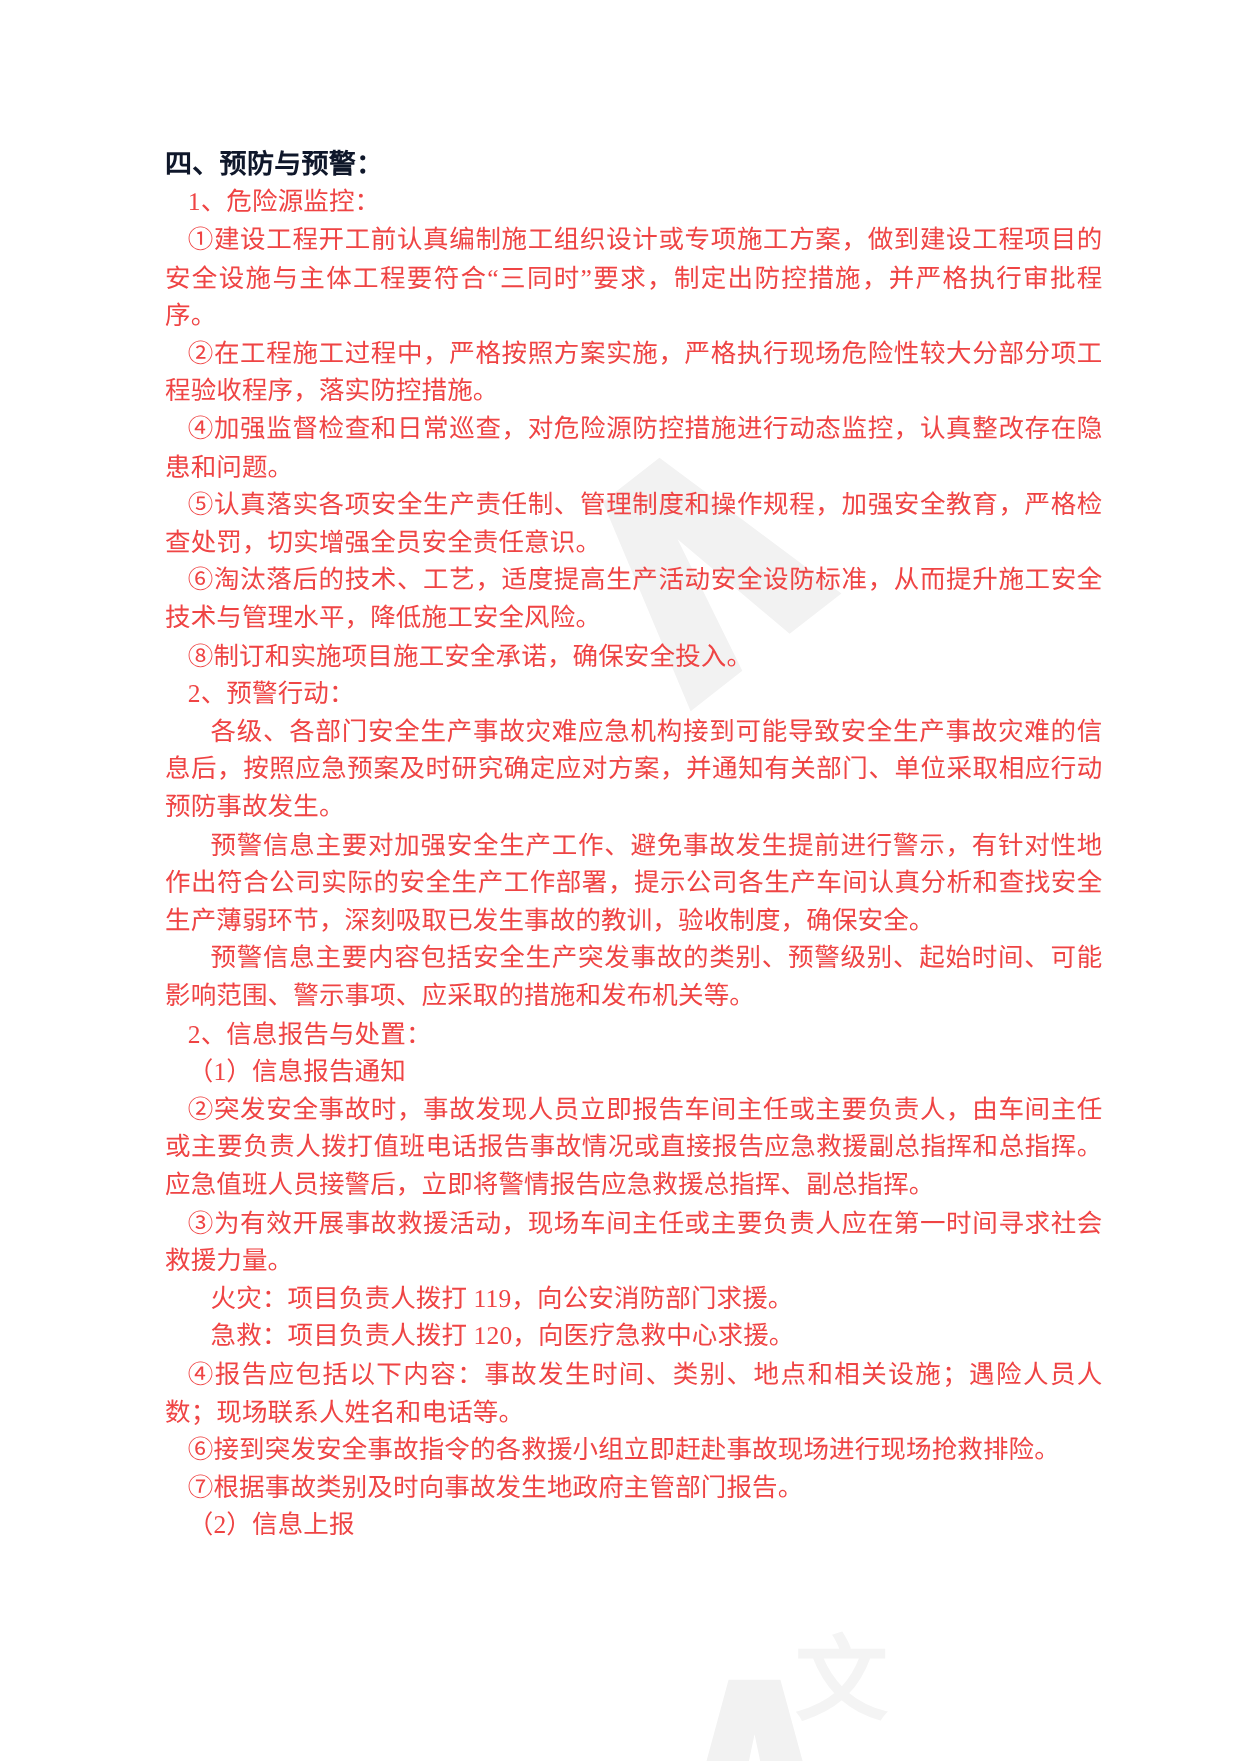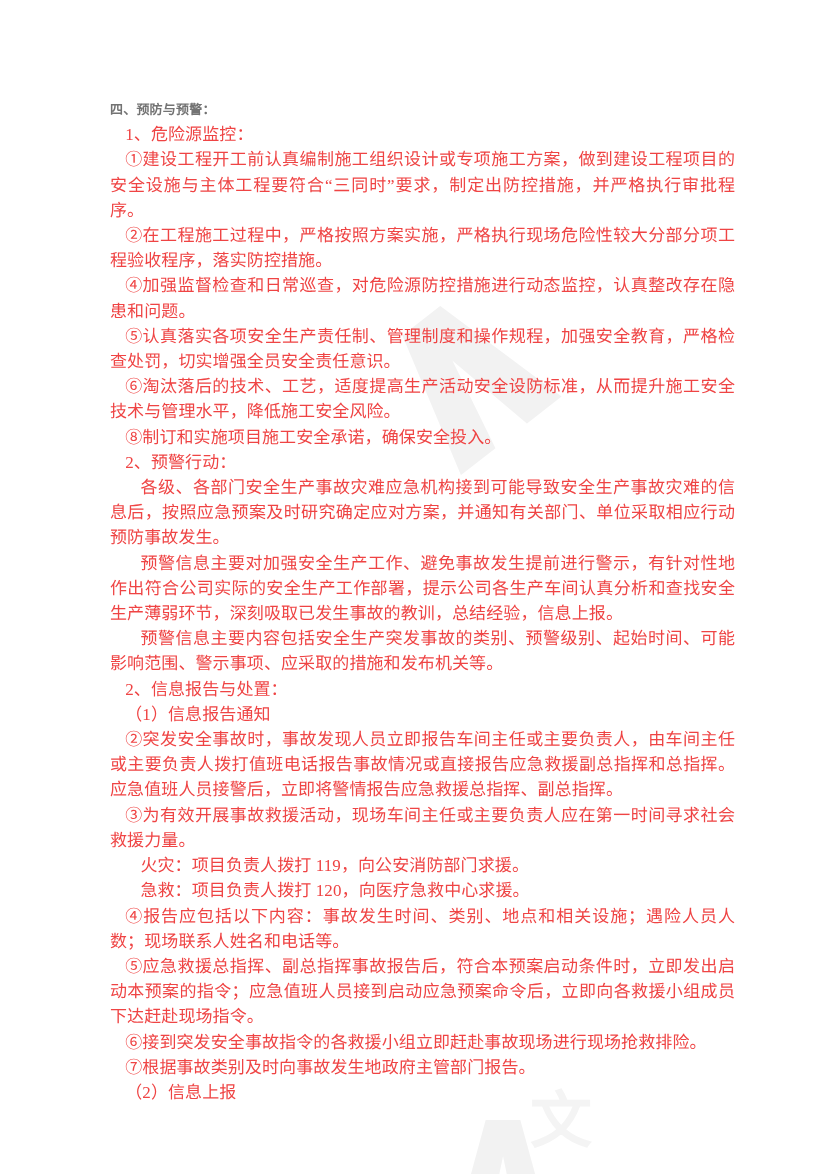--- a/index.html
+++ b/index.html
@@ -57,26 +57,26 @@
   }
 
   .content {
     position: relative;
     z-index: 2;
     padding: 97px 95px 0 110px;
     box-sizing: border-box;
   }
 
   .doc-heading {
-    font-size: 13px;
+    font-size: 18px;
     font-weight: bold;
     line-height: 25.2px;
     margin: 0 0 0 0;
     text-indent: 0;
-    color: #737373;
+    color: #0f172a;
     letter-spacing: 0.2px;
   }
 
   .para {
     font-size: 17px;
     line-height: 25.2px;
     margin: 0;
     color: #ef4444;
     text-align: justify;
     text-justify: inter-ideograph;
@@ -104,29 +104,28 @@
     <div id="blocks">
         <p class="para indent-1">1、危险源监控：</p>
         <p class="para indent-1">①建设工程开工前认真编制施工组织设计或专项施工方案，做到建设工程项目的安全设施与主体工程要符合“三同时”要求，制定出防控措施，并严格执行审批程序。</p>
         <p class="para indent-1">②在工程施工过程中，严格按照方案实施，严格执行现场危险性较大分部分项工程验收程序，落实防控措施。</p>
         <p class="para indent-1">④加强监督检查和日常巡查，对危险源防控措施进行动态监控，认真整改存在隐患和问题。</p>
         <p class="para indent-1">⑤认真落实各项安全生产责任制、管理制度和操作规程，加强安全教育，严格检查处罚，切实增强全员安全责任意识。</p>
         <p class="para indent-1">⑥淘汰落后的技术、工艺，适度提高生产活动安全设防标准，从而提升施工安全技术与管理水平，降低施工安全风险。</p>
         <p class="para indent-1">⑧制订和实施项目施工安全承诺，确保安全投入。</p>
         <p class="para indent-1">2、预警行动：</p>
         <p class="para indent-2">各级、各部门安全生产事故灾难应急机构接到可能导致安全生产事故灾难的信息后，按照应急预案及时研究确定应对方案，并通知有关部门、单位采取相应行动预防事故发生。</p>
-        <p class="para indent-2">预警信息主要对加强安全生产工作、避免事故发生提前进行警示，有针对性地作出符合公司实际的安全生产工作部署，提示公司各生产车间认真分析和查找安全生产薄弱环节，深刻吸取已发生事故的教训，总结经验，信息上报。</p>
+        <p class="para indent-2">预警信息主要对加强安全生产工作、避免事故发生提前进行警示，有针对性地作出符合公司实际的安全生产工作部署，提示公司各生产车间认真分析和查找安全生产薄弱环节，深刻吸取已发生事故的教训，验收制度，确保安全。</p>
         <p class="para indent-2">预警信息主要内容包括安全生产突发事故的类别、预警级别、起始时间、可能影响范围、警示事项、应采取的措施和发布机关等。</p>
         <p class="para indent-1">2、信息报告与处置：</p>
         <p class="para indent-1">（1）信息报告通知</p>
         <p class="para indent-1">②突发安全事故时，事故发现人员立即报告车间主任或主要负责人，由车间主任或主要负责人拨打值班电话报告事故情况或直接报告应急救援副总指挥和总指挥。应急值班人员接警后，立即将警情报告应急救援总指挥、副总指挥。</p>
         <p class="para indent-1">③为有效开展事故救援活动，现场车间主任或主要负责人应在第一时间寻求社会救援力量。</p>
         <p class="para indent-2">火灾：项目负责人拨打 119，向公安消防部门求援。</p>
         <p class="para indent-2">急救：项目负责人拨打 120，向医疗急救中心求援。</p>
         <p class="para indent-1">④报告应包括以下内容：事故发生时间、类别、地点和相关设施；遇险人员人数；现场联系人姓名和电话等。</p>
-        <p class="para indent-1">⑤应急救援总指挥、副总指挥事故报告后，符合本预案启动条件时，立即发出启动本预案的指令；应急值班人员接到启动应急预案命令后，立即向各救援小组成员下达赶赴现场指令。</p>
         <p class="para indent-1">⑥接到突发安全事故指令的各救援小组立即赶赴事故现场进行现场抢救排险。</p>
         <p class="para indent-1">⑦根据事故类别及时向事故发生地政府主管部门报告。</p>
         <p class="para indent-1">（2）信息上报</p>
       </div>
   </div>
 
 </div>
 
 </body></html>

